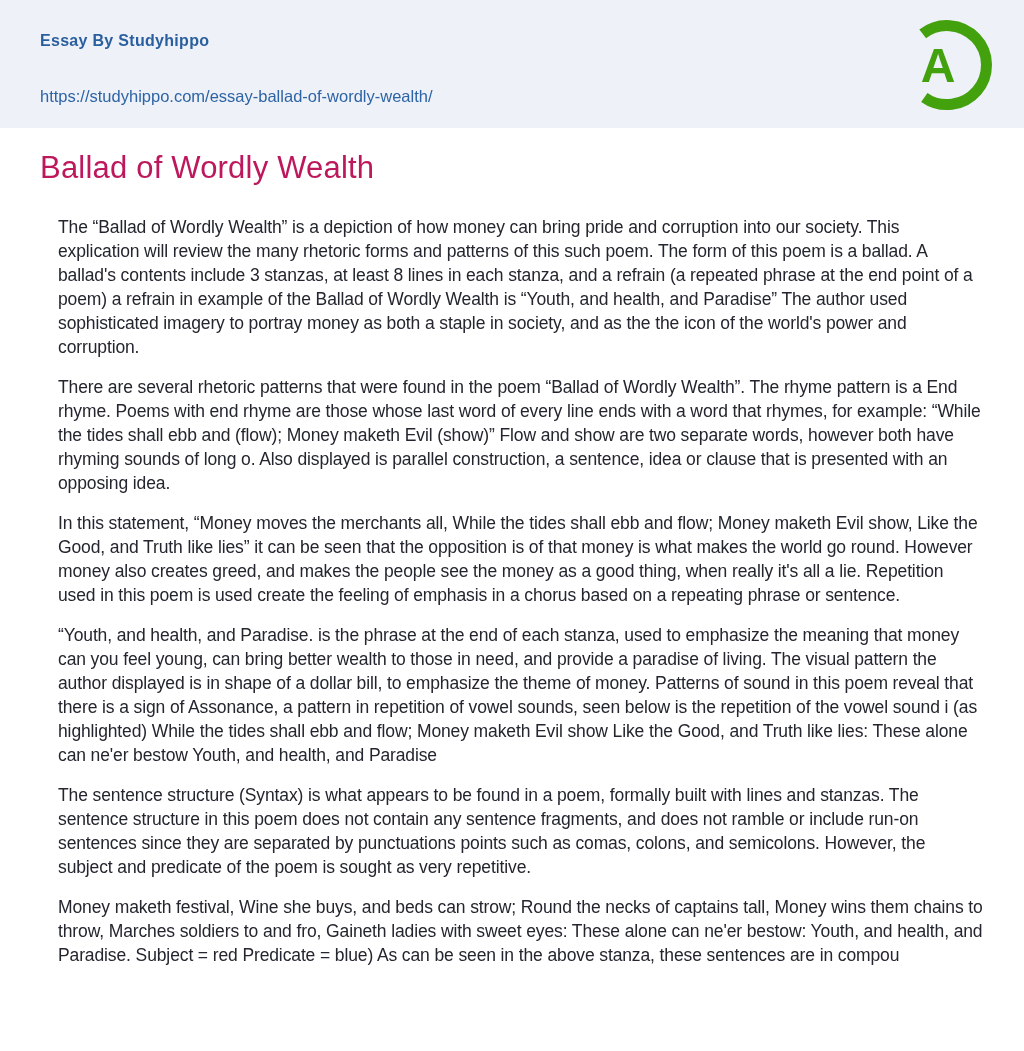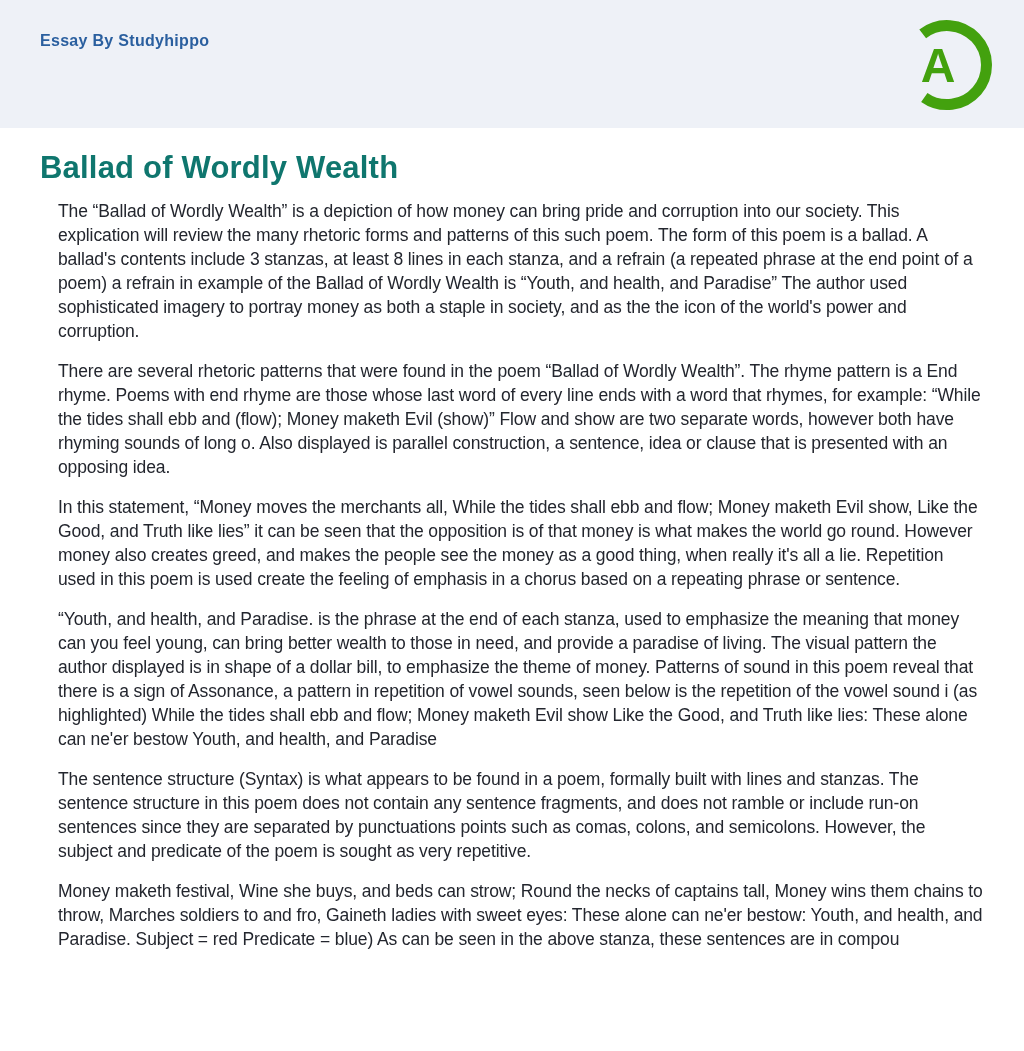--- a/index.html
+++ b/index.html
@@ -49,41 +49,42 @@
     left: 901px;
     width: 92px;
     height: 92px;
   }
   
   .content {
     padding: 22px 40px 0 40px;
     box-sizing: border-box;
   }
   .article-title {
-    margin: 0 0 13px 0;
+    margin: 0 0 29px 0;
     font-size: 31px;
-    font-weight: 700;
-    color: #0f766e;
+    font-weight: 400;
+    color: #be185d;
     letter-spacing: 0.2px;
   }
   .essay p {
     margin: 0 0 16px 18px;
     font-size: 17.5px;
     line-height: 24px;
     letter-spacing: -0.12px;
     color: #23262e;
   }
 </style>
 </head>
 <body>
 
 <div class="page">
 
   <div class="header">
     <div class="site-label">Essay By Studyhippo</div>
+    <span class="page-url">https://studyhippo.com/essay-ballad-of-wordly-wealth/</span>
 
     <svg class="logo" viewBox="0 0 92 92" aria-hidden="true">
       <path d="M 21.7 14.9 A 39.5 39.5 0 1 1 23.3 78.4" fill="none" stroke="#43a10e" stroke-width="11" stroke-linecap="butt"></path>
       <text x="37" y="63" text-anchor="middle" font-family="Liberation Sans, sans-serif" font-size="48" font-weight="700" fill="#43a10e">A</text>
     </svg>
   </div>
 
   <div class="content">
     <h1 class="article-title">Ballad of Wordly Wealth</h1>
 

